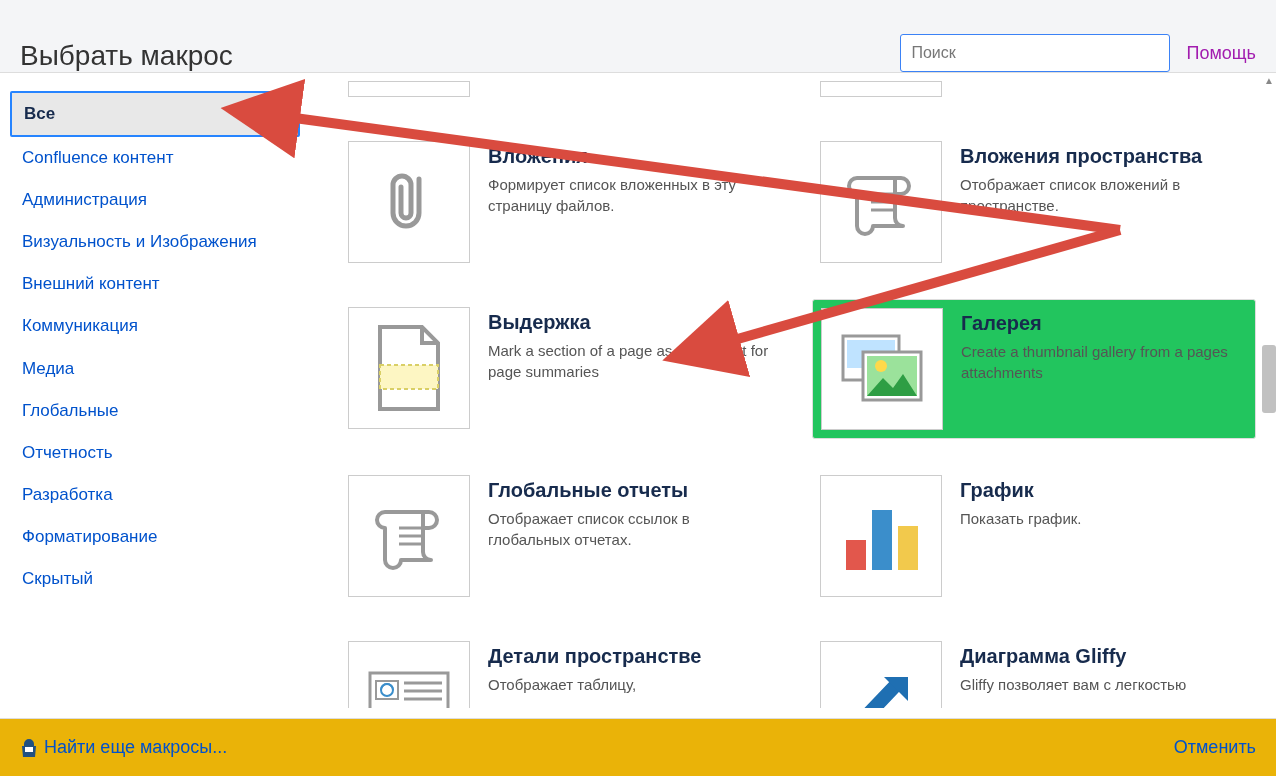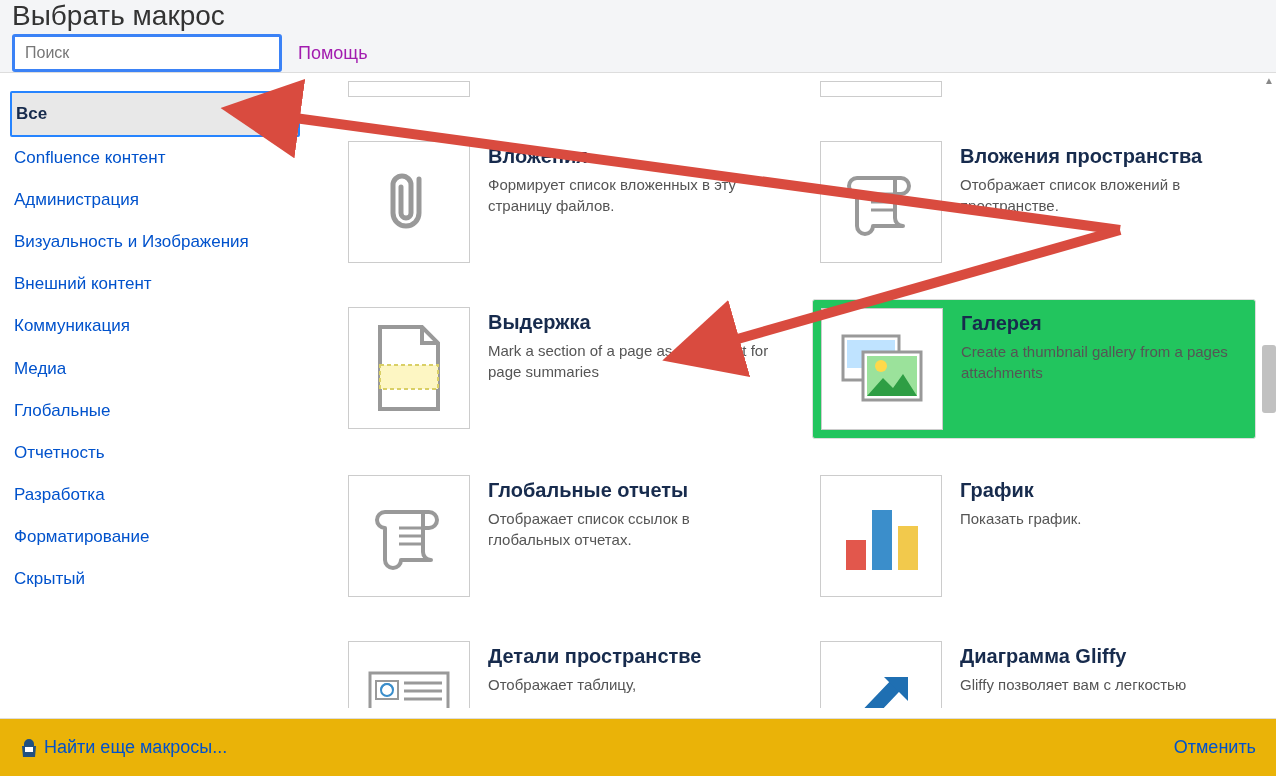--- a/index.html
+++ b/index.html
@@ -12,40 +12,39 @@
     position: relative;
     width: 1276px;
     height: 776px;
     overflow: hidden;
   }
 
   
   .header {
     height: 72px;
     display: flex;
-    align-items: flex-start;
+    align-items: flex-end;
     justify-content: space-between;
-    padding: 0 12px;
+    padding: 0 20px;
     background: #f4f5f7;
-    flex-direction: column;
   }
   .title {
     font-size: 28px;
     font-weight: 400;
     color: #333;
   }
   .header-right {
     display: flex;
     align-items: center;
     gap: 16px;
   }
   .search-input {
     width: 270px;
     height: 38px;
-    border: 3px solid #3b82f6;
+    border: 1px solid #3b82f6;
     border-radius: 3px;
     padding: 0 10px;
     font-size: 16px;
     color: #333;
   }
   .search-input::placeholder { color: #777; }
   .help-link {
     color: #a21caf;
     font-size: 18px;
     text-decoration: none;
@@ -65,21 +64,21 @@
   }
 
   
   .sidebar {
     width: 310px;
     padding: 18px 10px 18px 10px;
     overflow-y: auto;
   }
   .sidebar-item {
     display: block;
-    padding: 10px 4px;
+    padding: 10px 12px;
     font-size: 17px;
     color: #0052cc;
     cursor: pointer;
     border-radius: 2px;
     line-height: 1.3;
   }
   .sidebar-item.selected {
     background: #e8e8e8;
     border: 2px solid #2684ff;
     color: #172b4d;

